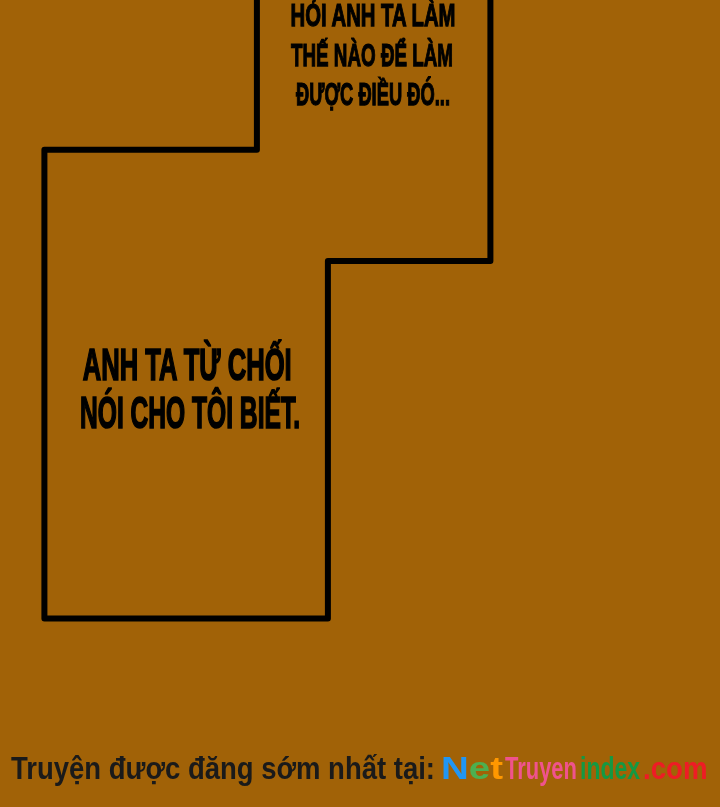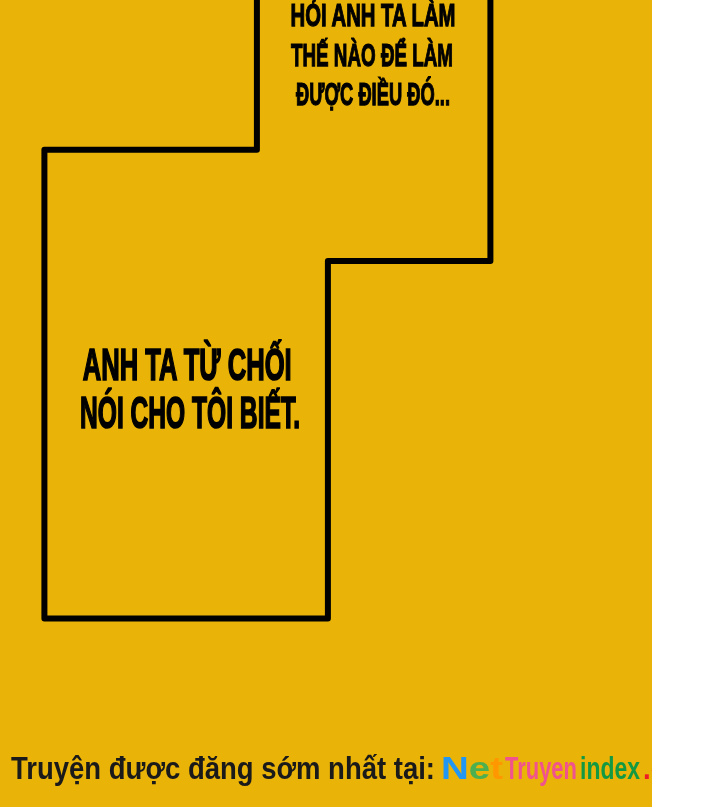--- a/index.html
+++ b/index.html
@@ -1,16 +1,16 @@
 <!DOCTYPE html>
 <html><head>
 <meta charset="utf-8">
 <style>
   html,body{margin:0;padding:0;background:#ffffff;}
-  #page{position:relative;width:652px;height:807px;background:#eab308;overflow:hidden;
+  #page{position:relative;width:720px;height:807px;background:#a16207;overflow:hidden;
         font-family:"Liberation Sans", sans-serif;}
   svg{position:absolute;left:0;top:0;}
 </style>
 </head>
 <body>
 <div id="page">
 <svg width="720" height="807" viewBox="0 0 720 807">
 
   <path d="M 256.9 -6 L 256.9 149.8 L 44.4 149.8 L 44.4 618.6 L 327.9 618.6 L 327.9 261 L 490.4 261 L 490.4 -6" fill="none" stroke="#000000" stroke-width="6" stroke-linejoin="round"></path>
 

